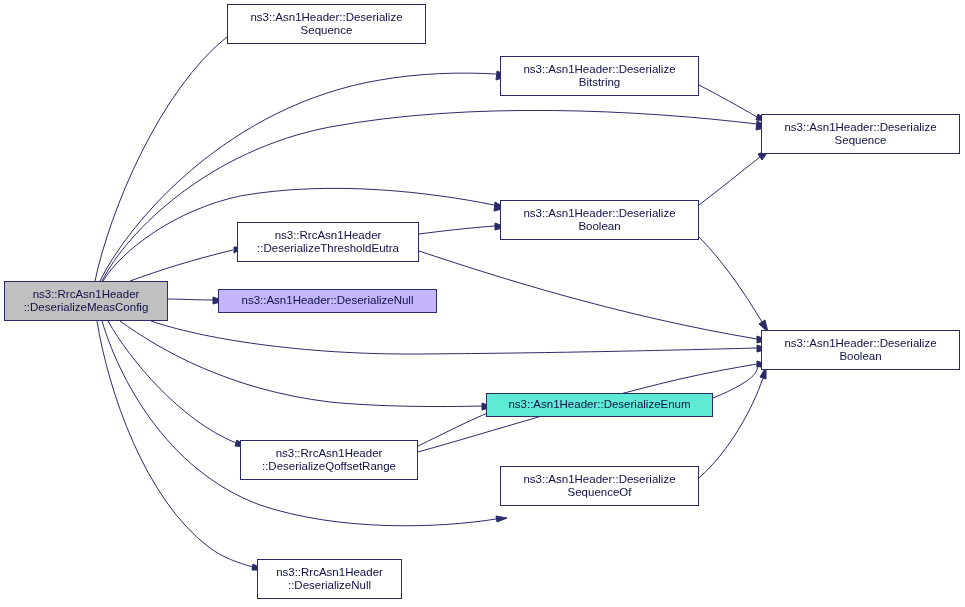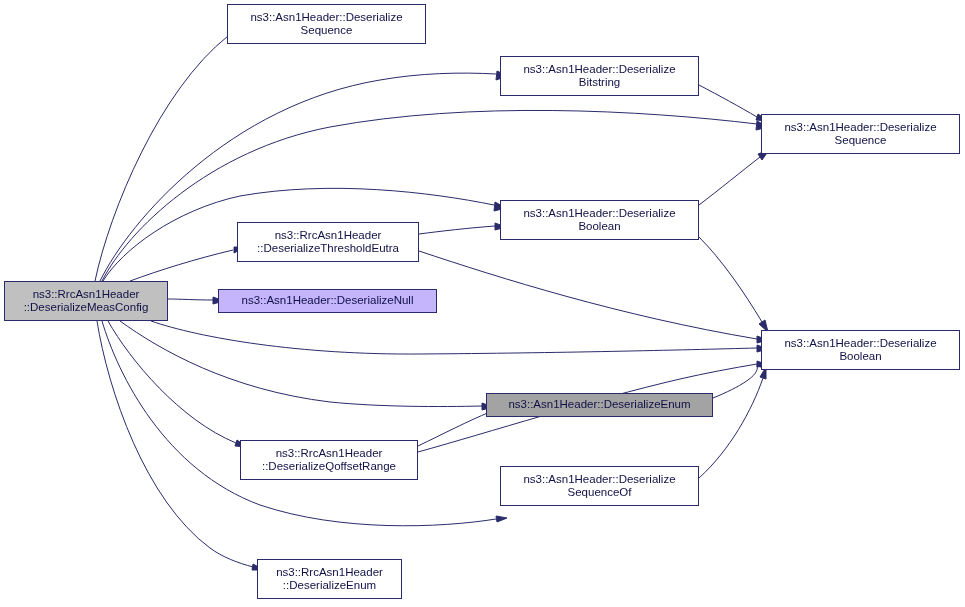--- a/index.html
+++ b/index.html
@@ -134,17 +134,17 @@
       </g>
     </svg>
 <div class="node root" style="left: 4px; top: 281px; width: 164px; height: 40px; border-color: rgb(43, 43, 107); color: rgb(16, 16, 70); background: rgb(192, 192, 192);"><span class="ln">ns3::RrcAsn1Header</span><span class="ln">::DeserializeMeasConfig</span></div>
     <div class="node" style="left: 227px; top: 4px; width: 199px; height: 40px; border-color: rgb(43, 43, 107); color: rgb(16, 16, 70); background: rgb(255, 255, 255);"><span class="ln">ns3::Asn1Header::Deserialize</span><span class="ln">Sequence</span></div>
     <div class="node" style="left: 500px; top: 56px; width: 199px; height: 40px; border-color: rgb(43, 43, 107); color: rgb(16, 16, 70); background: rgb(255, 255, 255);"><span class="ln">ns3::Asn1Header::Deserialize</span><span class="ln">Bitstring</span></div>
     <div class="node" style="left: 761px; top: 114px; width: 199px; height: 40px; border-color: rgb(43, 43, 107); color: rgb(16, 16, 70); background: rgb(255, 255, 255);"><span class="ln">ns3::Asn1Header::Deserialize</span><span class="ln">Sequence</span></div>
     <div class="node" style="left: 500px; top: 200px; width: 199px; height: 40px; border-color: rgb(43, 43, 107); color: rgb(16, 16, 70); background: rgb(255, 255, 255);"><span class="ln">ns3::Asn1Header::Deserialize</span><span class="ln">Boolean</span></div>
     <div class="node" style="left: 237px; top: 222px; width: 182px; height: 40px; border-color: rgb(43, 43, 107); color: rgb(16, 16, 70); background: rgb(255, 255, 255);"><span class="ln">ns3::RrcAsn1Header</span><span class="ln">::DeserializeThresholdEutra</span></div>
     <div class="node" style="left: 218px; top: 289px; width: 219px; height: 24px; border-color: rgb(43, 43, 107); color: rgb(16, 16, 70); background: #c4b5fd;"><span class="ln">ns3::Asn1Header::DeserializeNull</span></div>
     <div class="node" style="left: 761px; top: 330px; width: 199px; height: 40px; border-color: rgb(43, 43, 107); color: rgb(16, 16, 70); background: rgb(255, 255, 255);"><span class="ln">ns3::Asn1Header::Deserialize</span><span class="ln">Boolean</span></div>
-    <div class="node" style="left: 486px; top: 393px; width: 227px; height: 24px; border-color: rgb(43, 43, 107); color: rgb(16, 16, 70); background: #a3a3a3;"><span class="ln">ns3::Asn1Header::DeserializeEnum</span></div>
+    <div class="node" style="left: 486px; top: 393px; width: 227px; height: 24px; border-color: rgb(43, 43, 107); color: rgb(16, 16, 70); background: #5eead4;"><span class="ln">ns3::Asn1Header::DeserializeEnum</span></div>
     <div class="node" style="left: 240px; top: 440px; width: 178px; height: 40px; border-color: rgb(43, 43, 107); color: rgb(16, 16, 70); background: rgb(255, 255, 255);"><span class="ln">ns3::RrcAsn1Header</span><span class="ln">::DeserializeQoffsetRange</span></div>
     <div class="node" style="left: 500px; top: 466px; width: 199px; height: 40px; border-color: rgb(43, 43, 107); color: rgb(16, 16, 70); background: rgb(255, 255, 255);"><span class="ln">ns3::Asn1Header::Deserialize</span><span class="ln">SequenceOf</span></div>
-    <div class="node" style="left: 257px; top: 559px; width: 145px; height: 40px; border-color: rgb(43, 43, 107); color: rgb(16, 16, 70); background: rgb(255, 255, 255);"><span class="ln">ns3::RrcAsn1Header</span><span class="ln">::DeserializeEnum</span></div>
+    <div class="node" style="left: 257px; top: 559px; width: 145px; height: 40px; border-color: rgb(43, 43, 107); color: rgb(16, 16, 70); background: rgb(255, 255, 255);"><span class="ln">ns3::RrcAsn1Header</span><span class="ln">::DeserializeNull</span></div>
   </div>
 
 </body></html>

